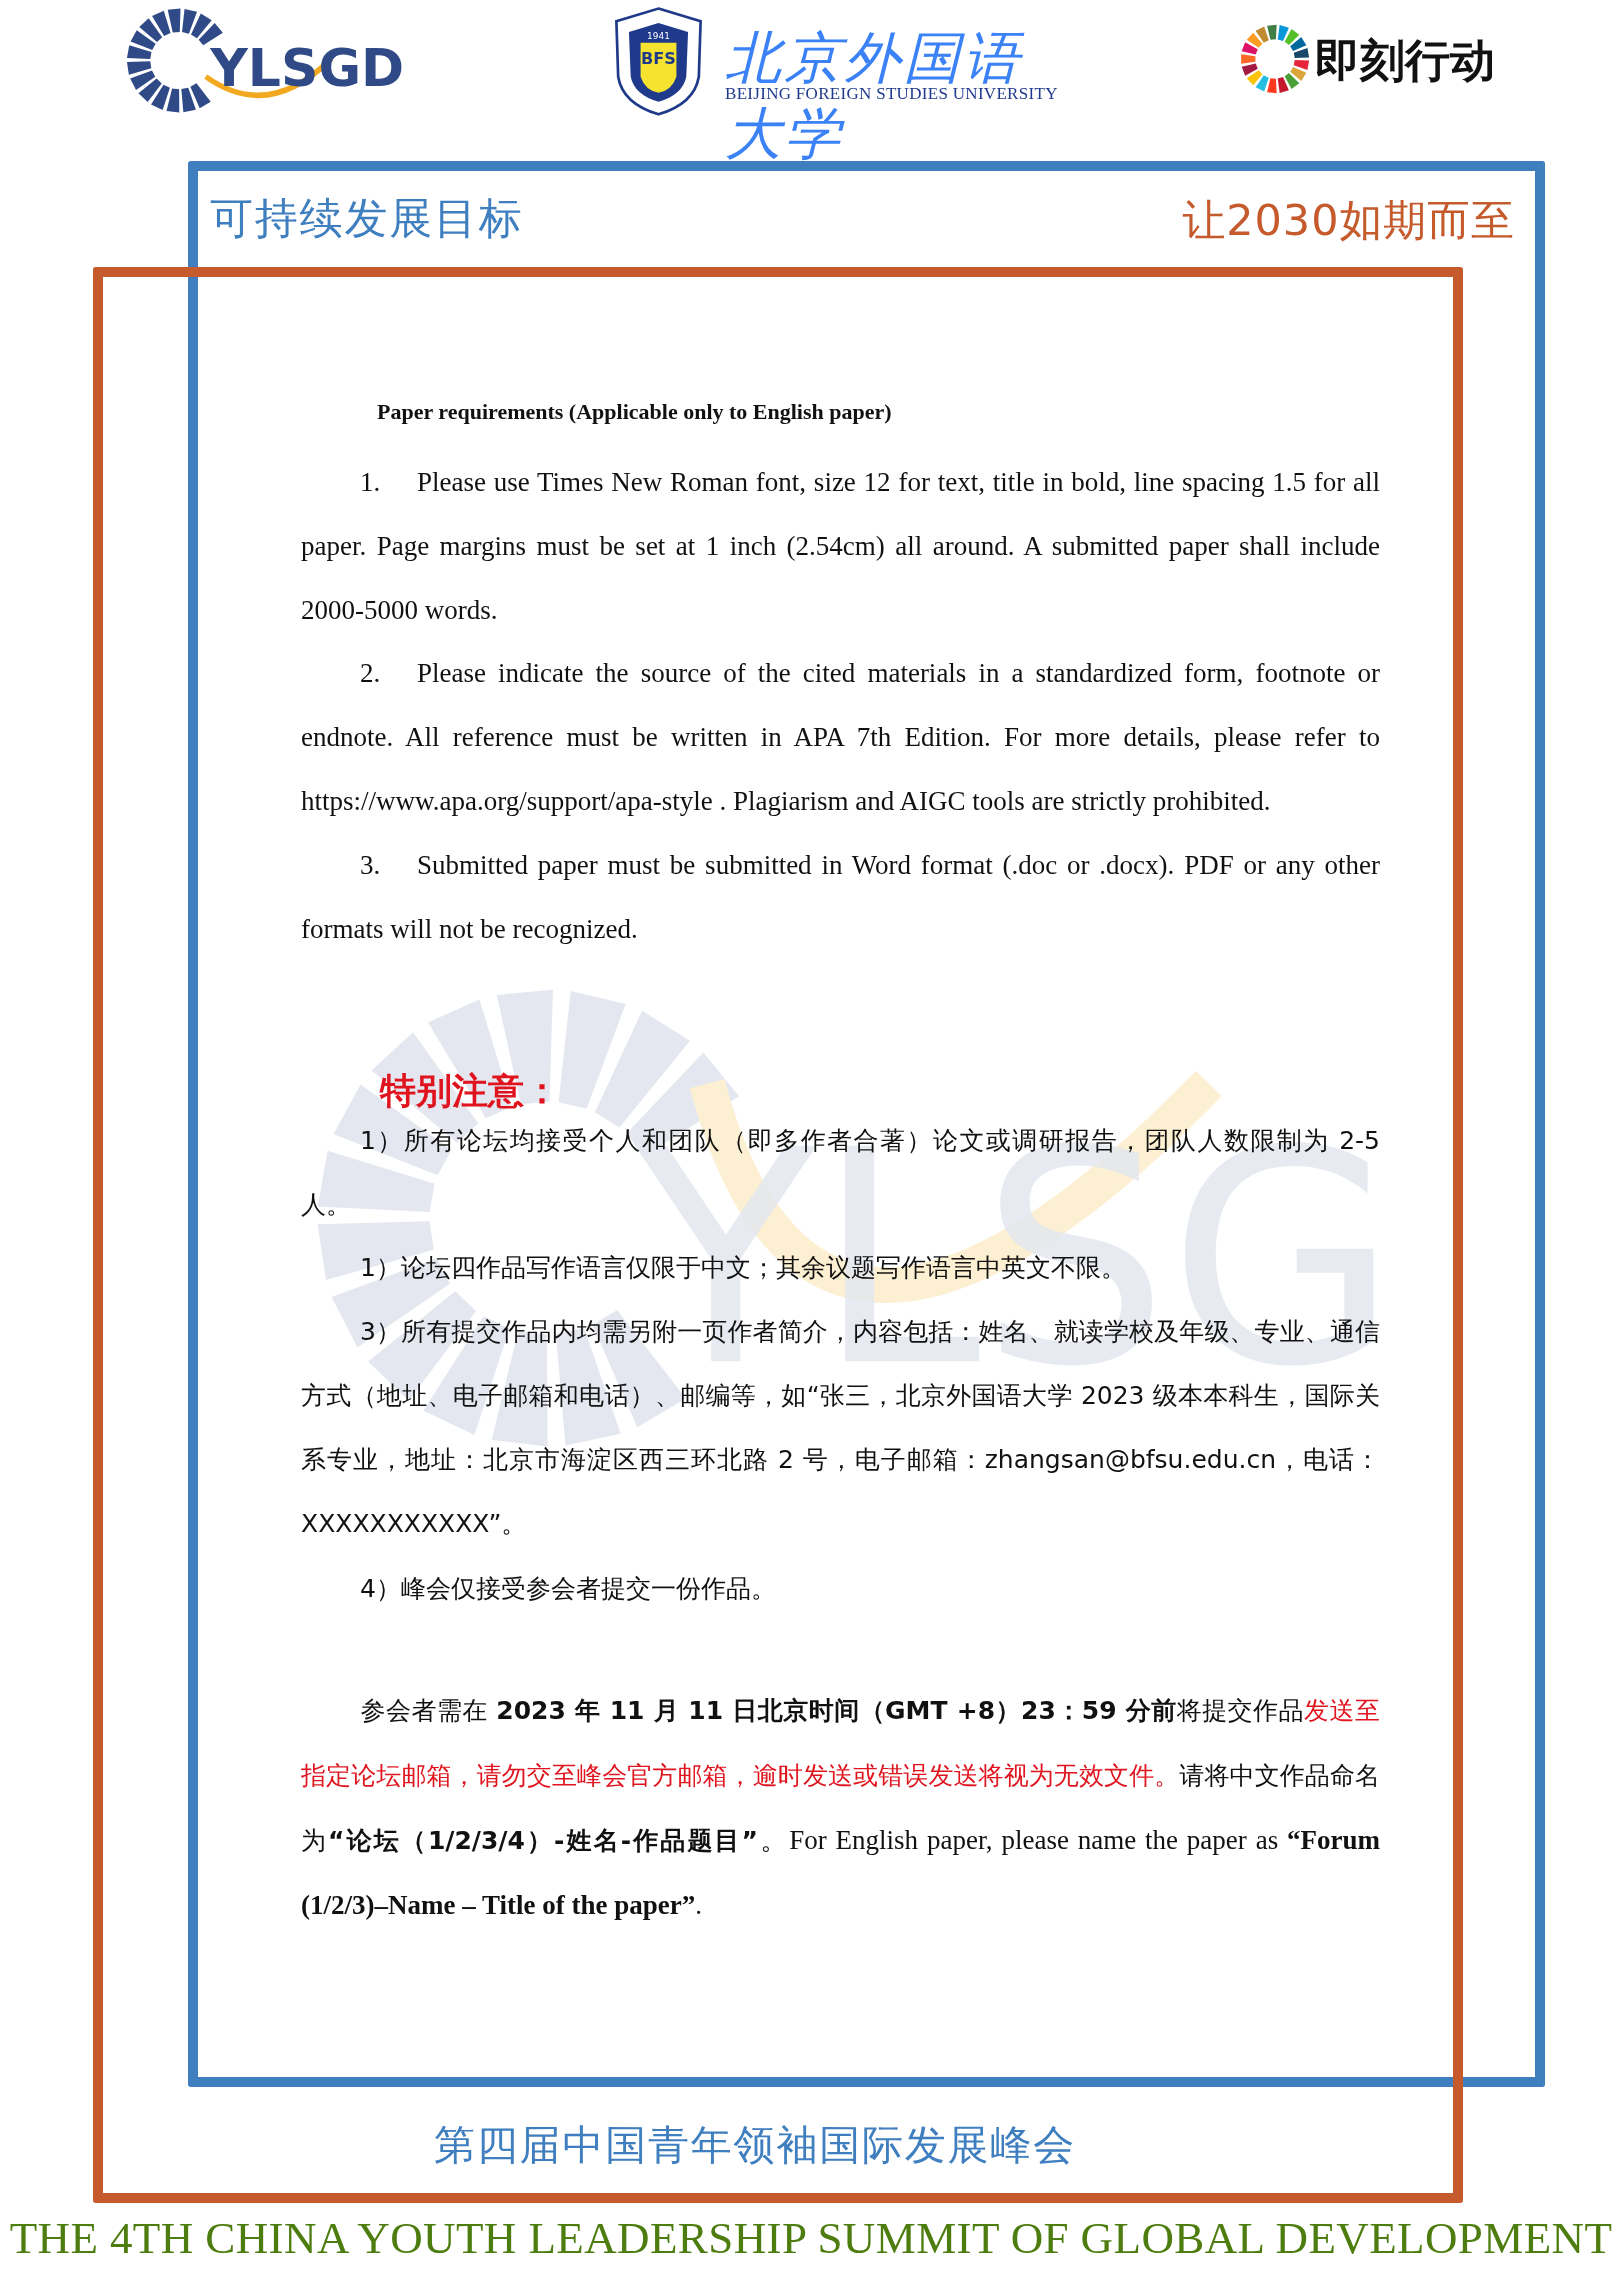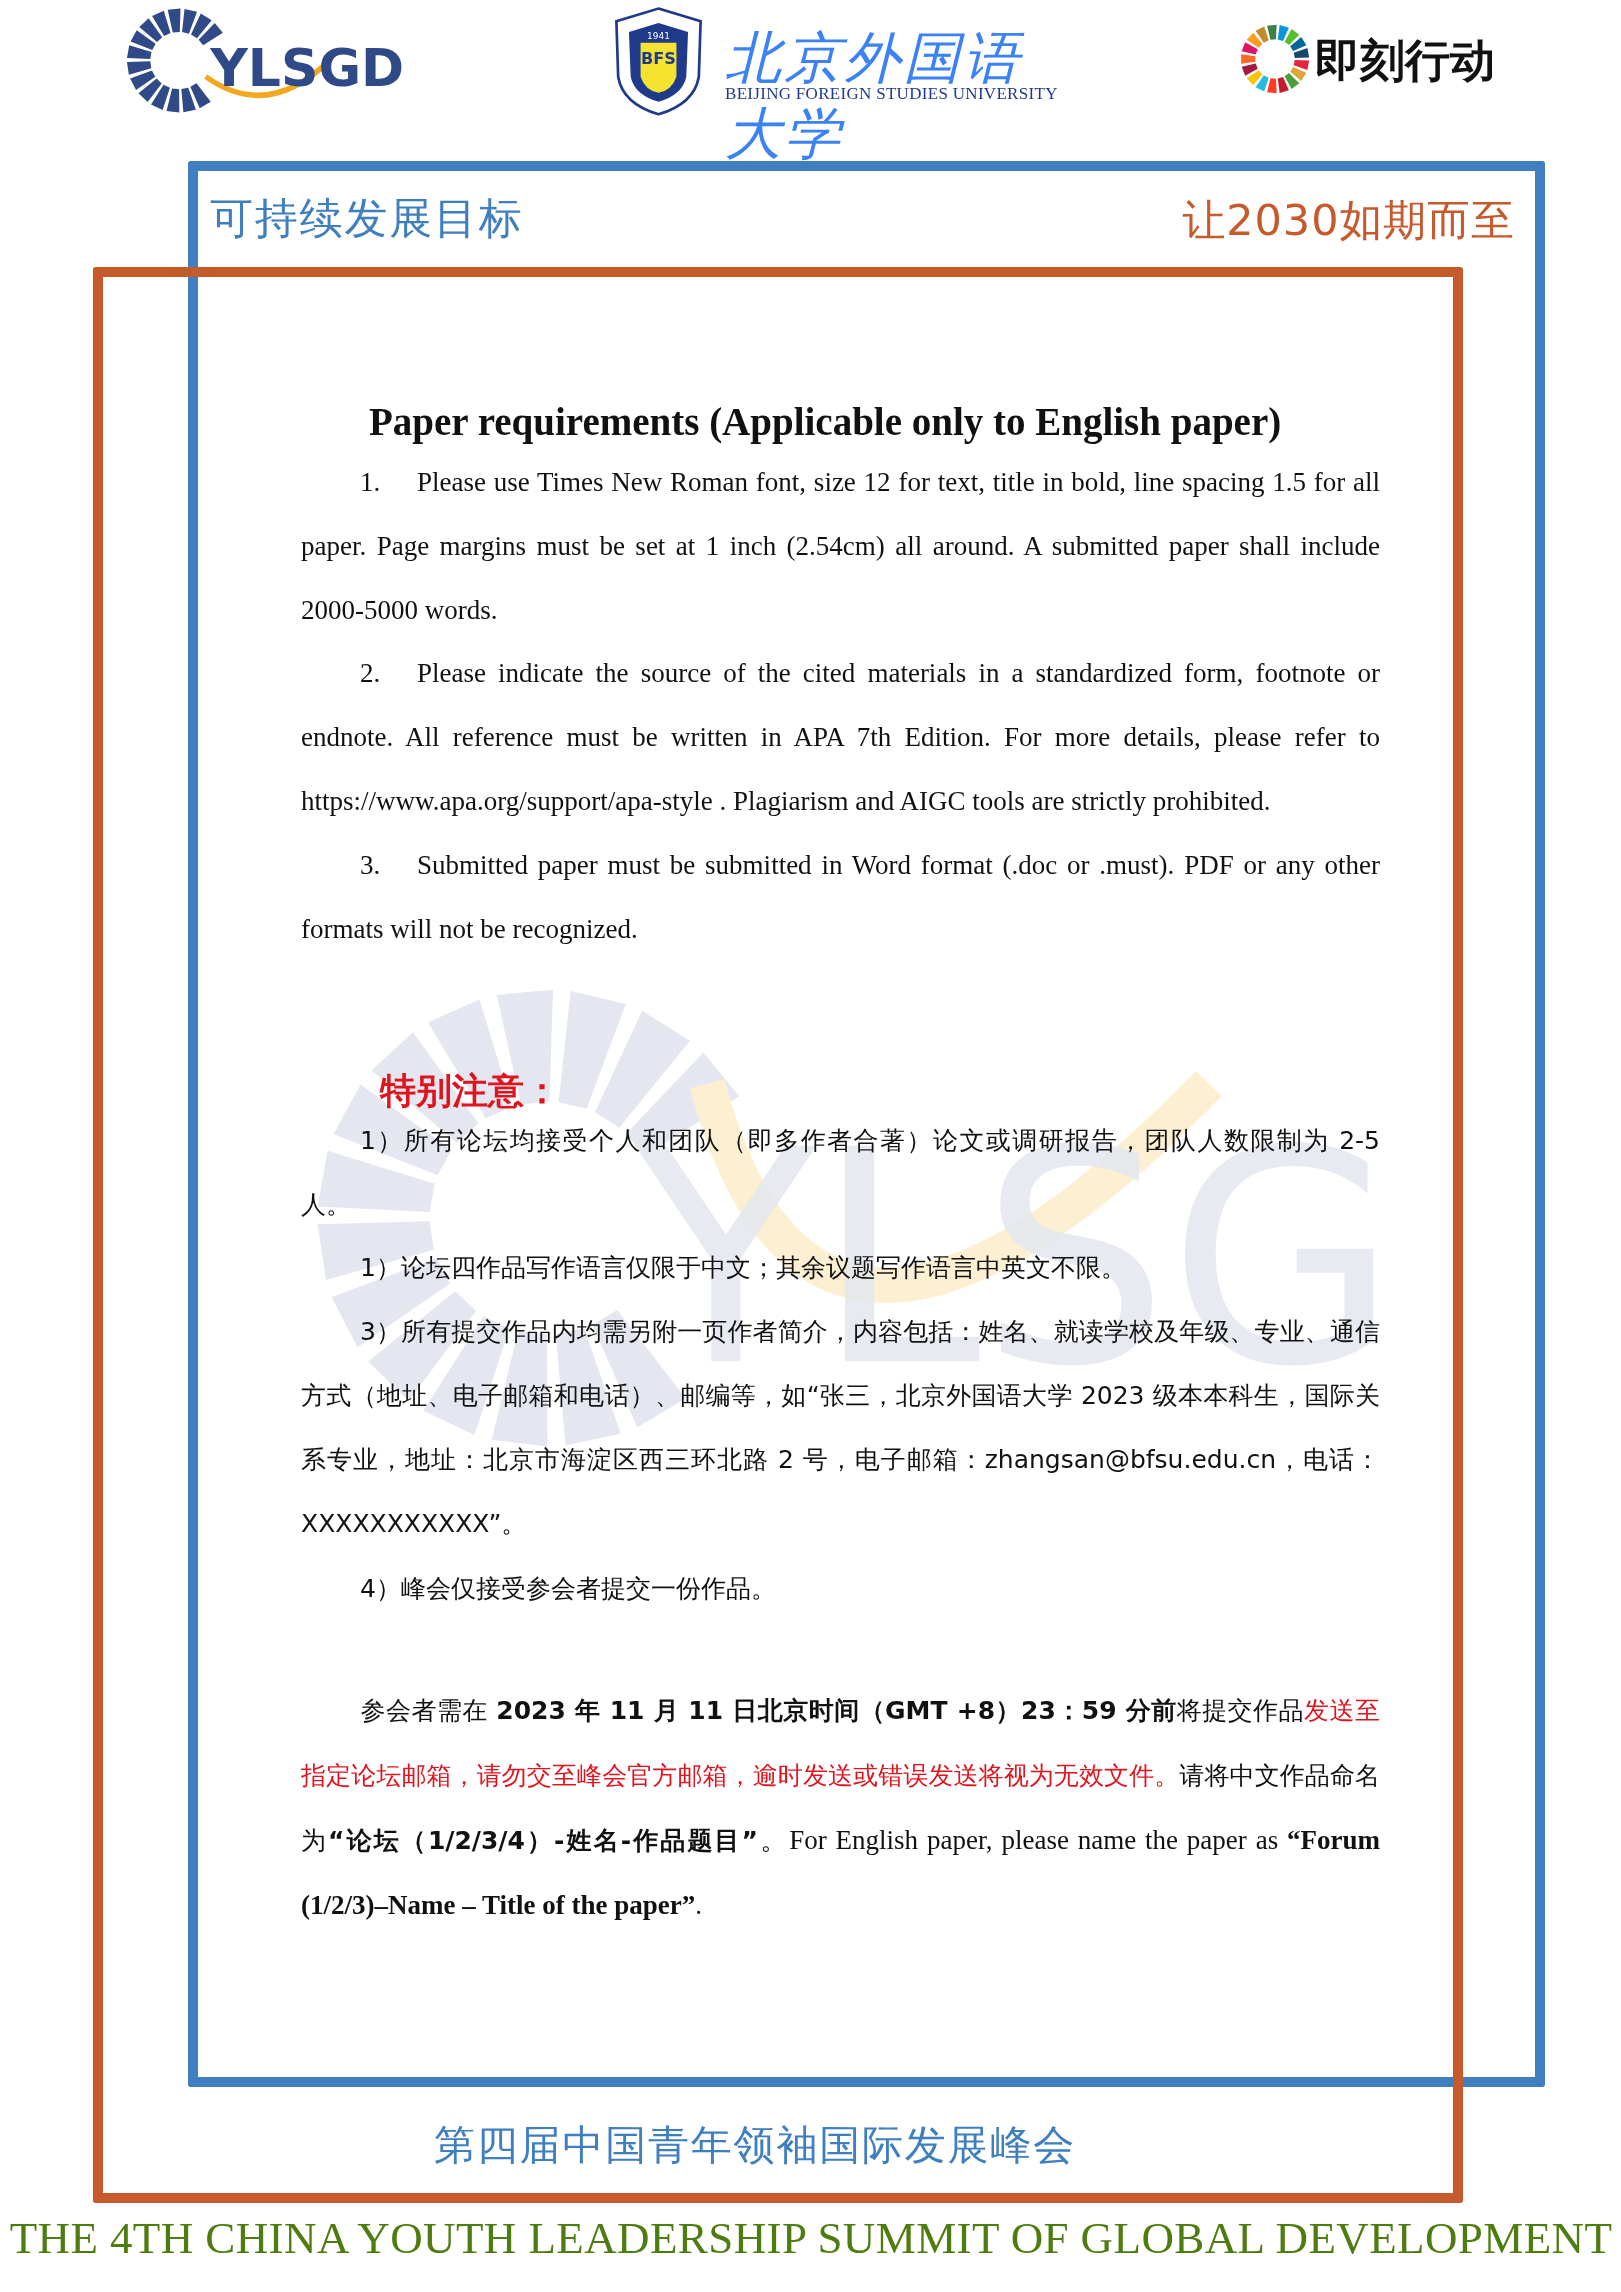--- a/index.html
+++ b/index.html
@@ -18,21 +18,21 @@
   .frame-orange { position: absolute; left: 93px; top: 267px; width: 1370px; height: 1936px; border: 10.7px solid #c55a2d; box-sizing: border-box; border-radius: 2.7px; }
 
   .slogan-left { position: absolute; left: 210px; top: 190px; font-family: "DejaVu Sans", sans-serif; font-size: 43px; color: #3f7fbf; letter-spacing: 1.8px; }
   .slogan-right { position: absolute; right: 107px; top: 192px; font-family: "DejaVu Sans", sans-serif; font-size: 43px; color: #c55a2d; letter-spacing: 0.9px; }
 
   
   .watermark { position: absolute; left: 313px; top: 985px; width: 1075px; height: 466px; pointer-events: none; }
 
   
   .content { position: absolute; left: 301px; top: 0; width: 1079px; }
-  .req-title { position: absolute; left: 68px; top: 399px; font-size: 39px; font-weight: bold; white-space: nowrap; }
+  .req-title { position: absolute; left: 76px; top: 399px; font-size: 22px; font-weight: bold; white-space: nowrap; }
   .para { position: absolute; left: 0; width: 1079px; font-size: 27px; line-height: 64px; text-align: justify; }
   .para .num { display: inline-block; width: 57px; }
   .indent { display: inline-block; width: 59px; }
   .cn { font-family: "DejaVu Sans", sans-serif; font-size: 25px; }
   .note-title { position: absolute; left: 79px; top: 1039px; font-family: "DejaVu Sans", sans-serif; font-weight: bold; font-size: 36px; color: #e0141e; margin-top: 28px; }
   .red { color: #e0141e; }
   .bold { font-weight: bold; }
 
   .footer-cn { position: absolute; left: 0; width: 1510px; top: 2118px; text-align: center; font-family: "DejaVu Sans", sans-serif; font-size: 41px; color: #3f7fbf; letter-spacing: 1.8px; }
   .footer-en { position: absolute; left: 0; width: 1622px; top: 2212px; text-align: center; font-family: "Liberation Serif", serif; font-size: 45px; color: #4d7c0f; letter-spacing: 0.4px; white-space: nowrap; }
@@ -132,21 +132,21 @@
 <div class="content">
   <div class="req-title">Paper requirements (Applicable only to English paper)</div>
 
   <div class="para" style="top:450px">
     <span class="indent"></span><span class="num">1.</span><span>Please use Times New Roman font, size 12 for text, title in bold, line spacing 1.5 for all paper. Page margins must be set at 1 inch (2.54cm) all around. A submitted paper shall include 2000-5000 words.</span>
   </div>
   <div class="para" style="top:641px">
     <span class="indent"></span><span class="num">2.</span><span>Please indicate the source of the cited materials in a standardized form, footnote or endnote. All reference must be written in APA 7th Edition. For more details, please refer to https://www.apa.org/support/apa-style . Plagiarism and AIGC tools are strictly prohibited.</span>
   </div>
   <div class="para" style="top:833px">
-    <span class="indent"></span><span class="num">3.</span><span>Submitted paper must be submitted in Word format (.doc or .must). PDF or any other formats will not be recognized.</span>
+    <span class="indent"></span><span class="num">3.</span><span>Submitted paper must be submitted in Word format (.doc or .docx). PDF or any other formats will not be recognized.</span>
   </div>
 
   <div class="note-title">特别注意：</div>
 
   <div class="para cn" style="top:1109px">
     <span class="indent"></span><span>1）所有论坛均接受个人和团队（即多作者合著）论文或调研报告，团队人数限制为 2-5 人。</span>
   </div>
   <div class="para cn" style="top:1236px">
     <span class="indent"></span><span>1）论坛四作品写作语言仅限于中文；其余议题写作语言中英文不限。</span>
   </div>

